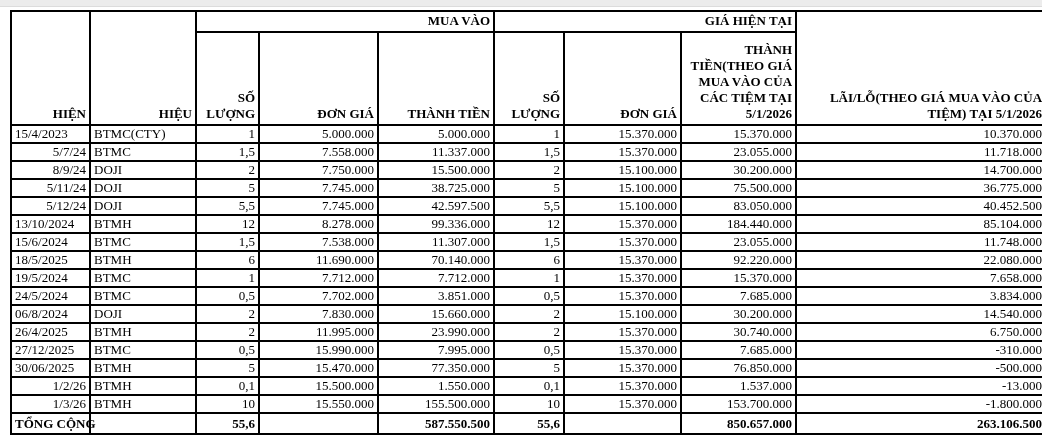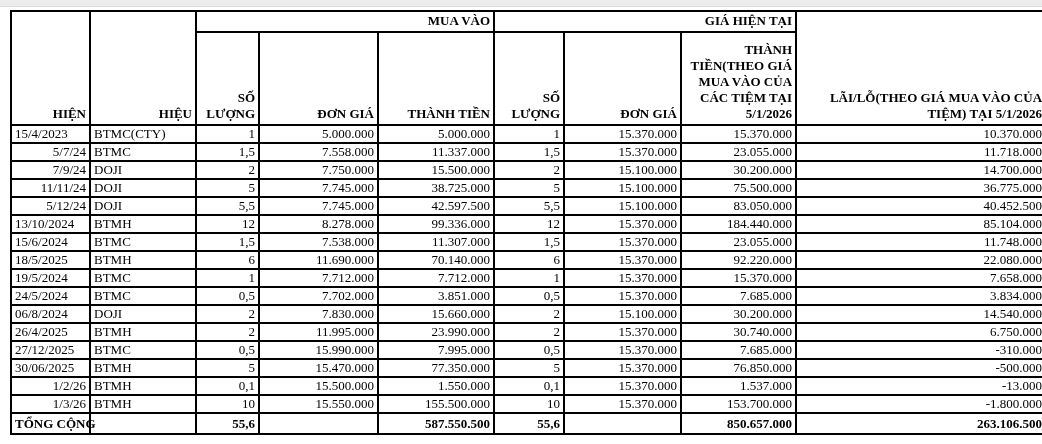--- a/index.html
+++ b/index.html
@@ -103,32 +103,32 @@
         <td class="al-left">BTMC</td>
         <td class="al-right">1,5</td>
         <td class="al-right">7.558.000</td>
         <td class="al-right">11.337.000</td>
         <td class="al-right">1,5</td>
         <td class="al-right">15.370.000</td>
         <td class="al-right">23.055.000</td>
         <td class="al-right">11.718.000</td>
       </tr>
       <tr>
-        <td class="al-right">7/9/24</td>
+        <td class="al-right">8/9/24</td>
         <td class="al-left">DOJI</td>
         <td class="al-right">2</td>
         <td class="al-right">7.750.000</td>
         <td class="al-right">15.500.000</td>
         <td class="al-right">2</td>
         <td class="al-right">15.100.000</td>
         <td class="al-right">30.200.000</td>
         <td class="al-right">14.700.000</td>
       </tr>
       <tr>
-        <td class="al-right">11/11/24</td>
+        <td class="al-right">5/11/24</td>
         <td class="al-left">DOJI</td>
         <td class="al-right">5</td>
         <td class="al-right">7.745.000</td>
         <td class="al-right">38.725.000</td>
         <td class="al-right">5</td>
         <td class="al-right">15.100.000</td>
         <td class="al-right">75.500.000</td>
         <td class="al-right">36.775.000</td>
       </tr>
       <tr>

